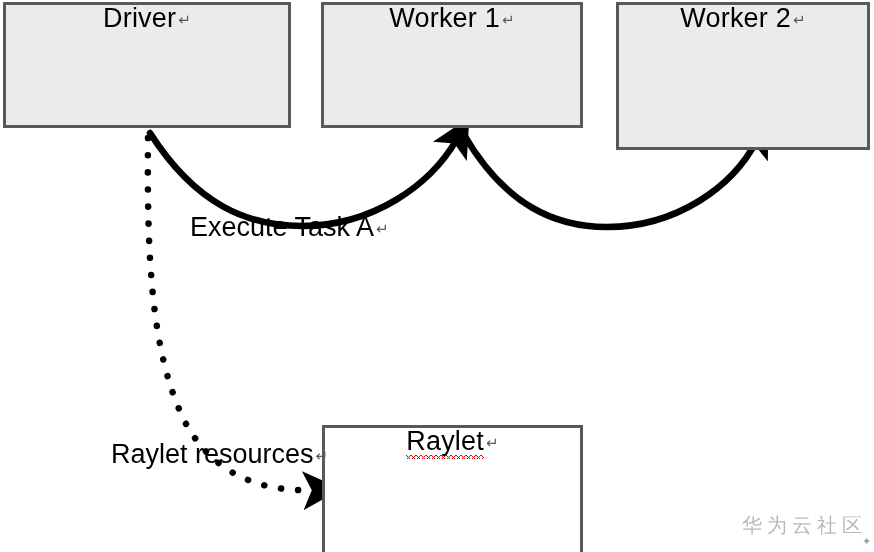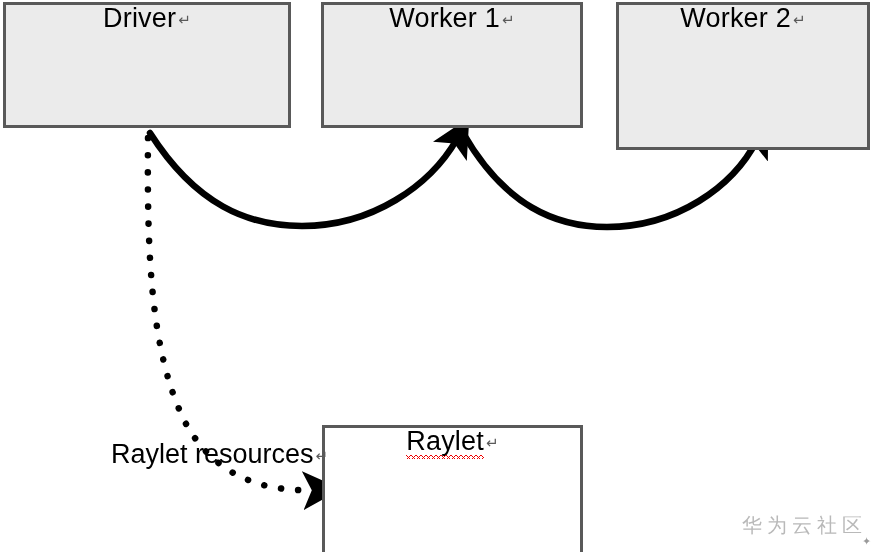--- a/index.html
+++ b/index.html
@@ -150,20 +150,23 @@
       <span>Worker 2</span><span class="pilcrow">↵</span>
     </span>
   </div>
 
   <div id="node-raylet" class="node plain">
     <span class="node-label">
       <span class="spellcheck">Raylet</span><span class="pilcrow">↵</span>
     </span>
   </div>
 
+  <div id="label-task-a" class="edge-label">
+    <span>Execute Task A</span><span class="pilcrow">↵</span>
+  </div>
 
 
   <div id="label-request" class="edge-label">
     <span>Raylet resources</span><span class="pilcrow">↵</span>
   </div>
 
   <div id="watermark">华为云社区</div>
   <div id="corner-mark">✦</div>
 
 </div>

